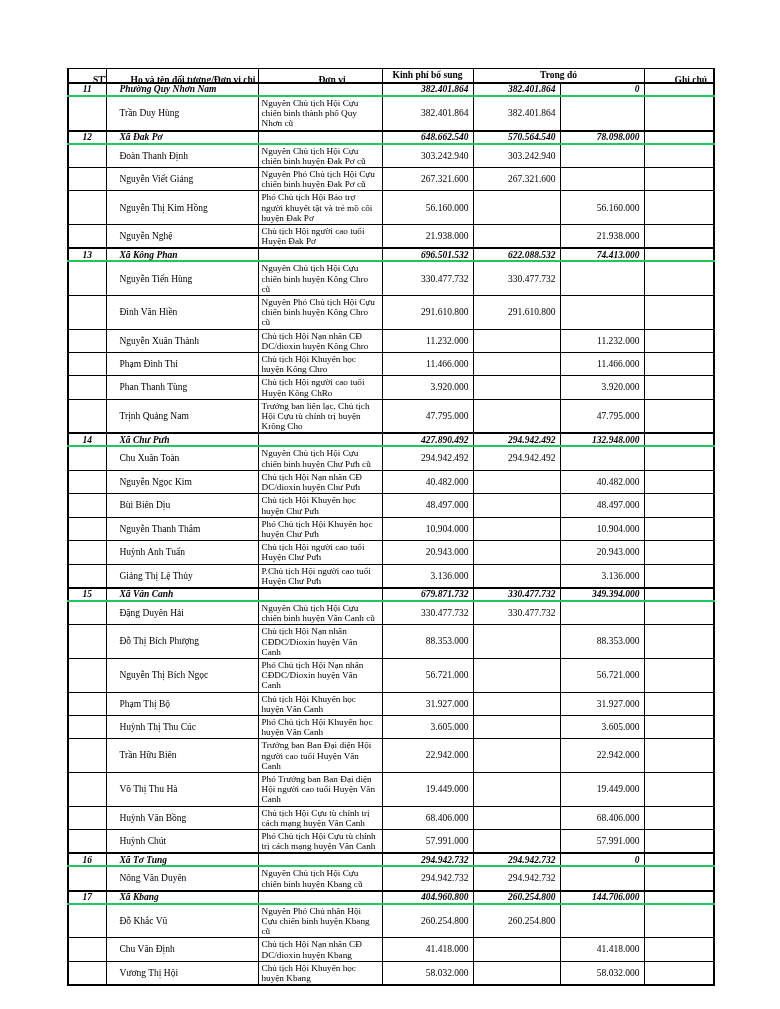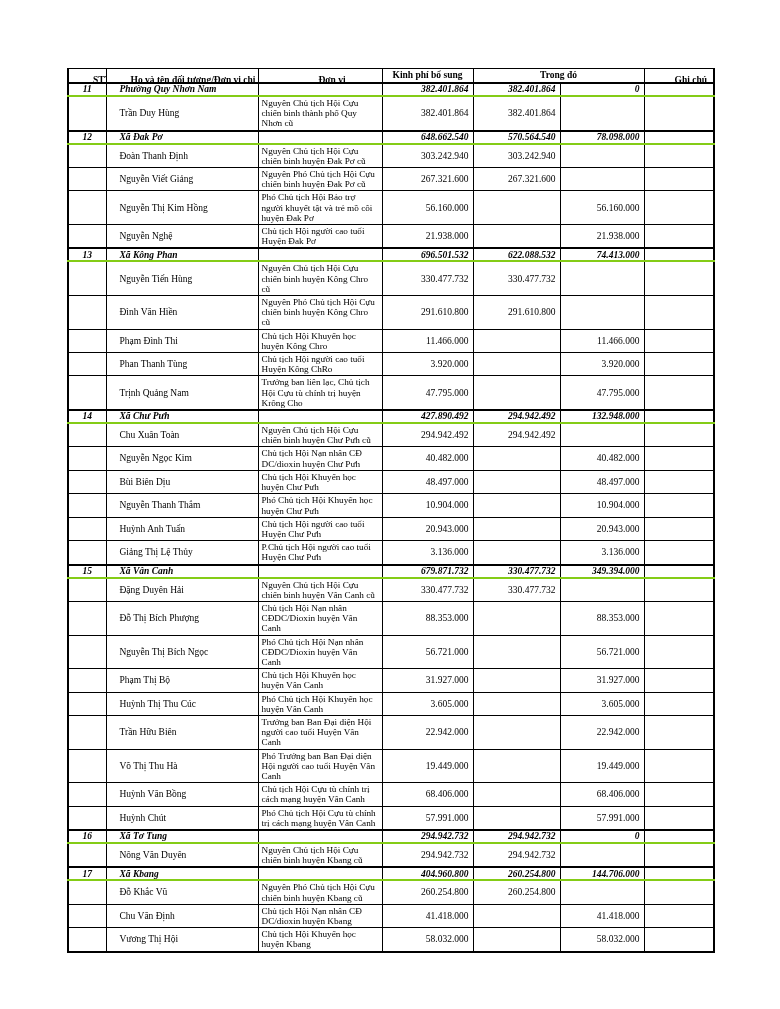--- a/index.html
+++ b/index.html
@@ -19,21 +19,21 @@
     height:13px;padding:0;position:relative;font-weight:bold;font-size:9.5px;line-height:10px;
     text-align:center;vertical-align:top;
   }
   thead th span{position:absolute;left:0;right:0;white-space:nowrap;text-align:center;}
   thead th.h-clip span{top:6px;margin-left:24px;}   
   thead th.h-top  span{top:1px;}
   
   tbody td{font-size:9.5px;line-height:10.4px;vertical-align:middle;padding:1px 3px;}
   tr.group td{
     font-weight:bold;font-style:italic;height:11px;
-    border-top:2px solid #000;border-bottom:2px solid #84cc16;padding-top:0;padding-bottom:0;
+    border-top:2px solid #000;border-bottom:2px solid #22c55e;padding-top:0;padding-bottom:0;
   }
   tr.detail td{height:20px;}
   .c-stt{text-align:center;padding-left:1px;padding-right:1px;}
   .c-name{text-align:left;padding-left:13px;}
   .c-unit{text-align:left;font-size:9.2px;line-height:10.2px;}
   .c-amt{text-align:right;padding-right:4px;}
   .c-note{padding:0;}
 </style>
 </head>
 <body>
@@ -157,20 +157,29 @@
           <td class="c-stt"></td>
           <td class="c-name">Đình Văn Hiền</td>
           <td class="c-unit">Nguyên Phó Chủ tịch Hội Cựu chiến binh huyện Kông Chro cũ</td>
           <td class="c-amt">291.610.800</td>
           <td class="c-amt">291.610.800</td>
           <td class="c-amt"></td>
           <td class="c-note"></td>
         </tr>
         <tr class="detail">
           <td class="c-stt"></td>
+          <td class="c-name">Nguyễn Xuân Thành</td>
+          <td class="c-unit">Chủ tịch Hội Nạn nhân CĐ DC/dioxin huyện Kông Chro</td>
+          <td class="c-amt">11.232.000</td>
+          <td class="c-amt"></td>
+          <td class="c-amt">11.232.000</td>
+          <td class="c-note"></td>
+        </tr>
+        <tr class="detail">
+          <td class="c-stt"></td>
           <td class="c-name">Phạm Đình Thi</td>
           <td class="c-unit">Chủ tịch Hội Khuyến học huyện Kông Chro</td>
           <td class="c-amt">11.466.000</td>
           <td class="c-amt"></td>
           <td class="c-amt">11.466.000</td>
           <td class="c-note"></td>
         </tr>
         <tr class="detail">
           <td class="c-stt"></td>
           <td class="c-name">Phan Thanh Tùng</td>
@@ -365,21 +374,21 @@
           <td class="c-name">Xã Kbang</td>
           <td class="c-unit"></td>
           <td class="c-amt">404.960.800</td>
           <td class="c-amt">260.254.800</td>
           <td class="c-amt">144.706.000</td>
           <td class="c-note"></td>
         </tr>
         <tr class="detail">
           <td class="c-stt"></td>
           <td class="c-name">Đỗ Khắc Vũ</td>
-          <td class="c-unit">Nguyên Phó Chủ tịch Hội Cựu chiến binh huyện Kbang cũ</td>
+          <td class="c-unit">Nguyên Phó Chủ nhân Hội Cựu chiến binh huyện Kbang cũ</td>
           <td class="c-amt">260.254.800</td>
           <td class="c-amt">260.254.800</td>
           <td class="c-amt"></td>
           <td class="c-note"></td>
         </tr>
         <tr class="detail">
           <td class="c-stt"></td>
           <td class="c-name">Chu Văn Định</td>
           <td class="c-unit">Chủ tịch Hội Nạn nhân CĐ DC/dioxin huyện Kbang</td>
           <td class="c-amt">41.418.000</td>

